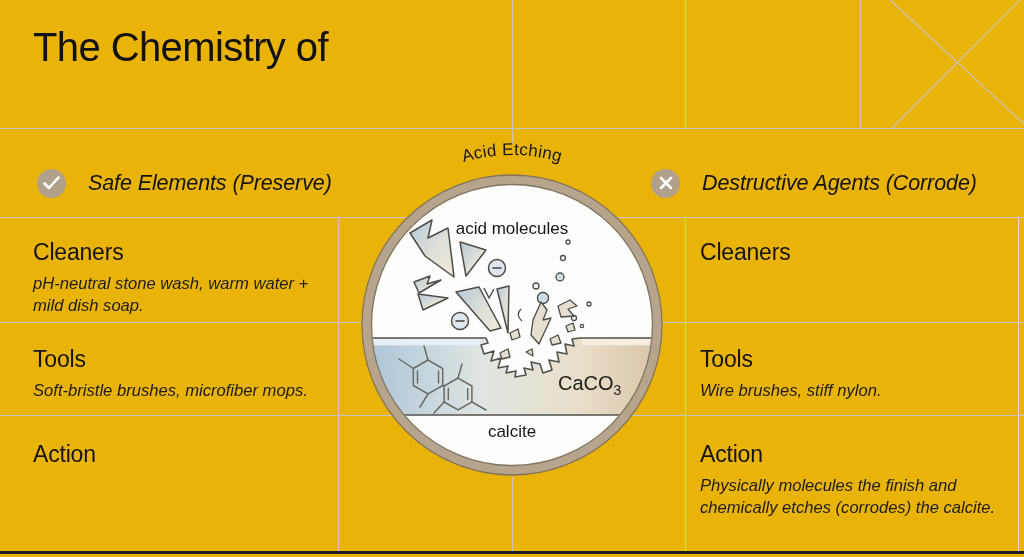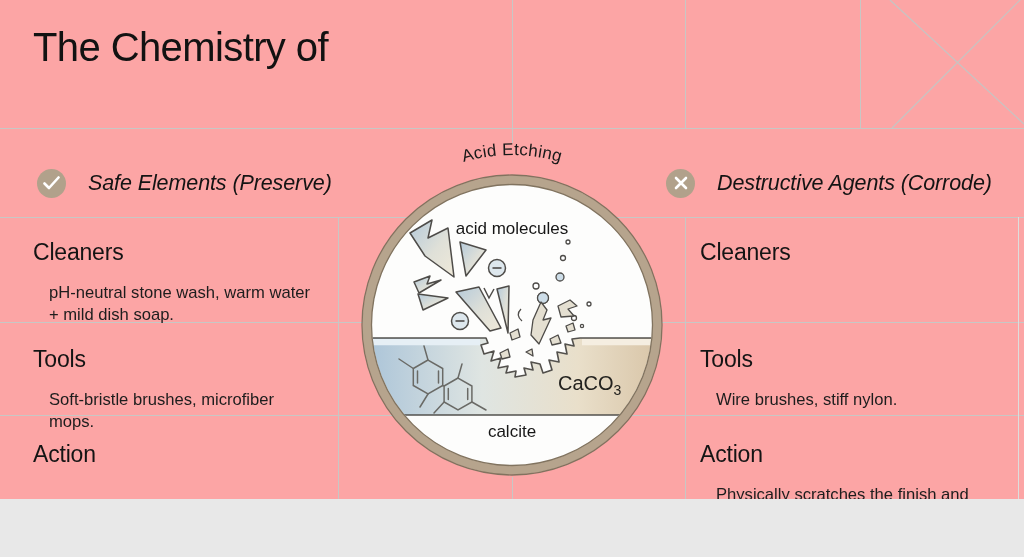--- a/index.html
+++ b/index.html
@@ -1,39 +1,39 @@
 <!DOCTYPE html>
 <html><head>
 <meta charset="utf-8">
 <style>
   html,body{margin:0;padding:0;}
   body{font-family:"Liberation Sans","DejaVu Sans",sans-serif;background:#e8e8e8;}
-  .canvas{position:relative;width:1024px;height:499px;background:#fca5a5;overflow:hidden;color:#161616;}
+  .canvas{position:relative;width:1024px;height:557px;background:#eab308;overflow:hidden;color:#161616;}
 
   
   .hline{position:absolute;left:0;width:1024px;height:1px;background:#c7c7c5;}
   .vline{position:absolute;width:1px;background:#c7c7c5;}
   .bottom-rule{position:absolute;left:0;top:551px;width:1024px;height:3px;background:#212121;}
 
   
   .title{position:absolute;left:33px;top:24px;font-size:40px;line-height:46px;
          font-weight:500;letter-spacing:-0.6px;color:#121212;}
 
   
   .hdr{position:absolute;top:168px;height:30px;display:flex;align-items:center;gap:22px;}
   .hdr.left{left:37px;}
-  .hdr.right{left:666px;}
+  .hdr.right{left:651px;}
   .badge{width:29px;height:29px;border-radius:50%;background:#b1a18b;flex:0 0 auto;
          display:flex;align-items:center;justify-content:center;}
   .hdr-label{font-size:21.5px;letter-spacing:-0.1px;color:#141414;white-space:nowrap;font-style:italic;}
 
   
   .cell{position:absolute;}
   .cell h2{margin:10px 0 7px 0;font-size:23px;font-weight:500;letter-spacing:-0.2px;color:#141414;}
-  .cell p{margin:16px;font-size:16.6px;line-height:21.5px;letter-spacing:0;color:#1d1d1d;}
+  .cell p{margin:0;font-size:16.6px;line-height:21.5px;letter-spacing:0;color:#1d1d1d;font-style:italic;}
   .col-l{left:33px;width:302px;}
   .col-r{left:700px;width:320px;}
 
   .diagram{position:absolute;left:340px;top:130px;}
   svg text{font-family:"Liberation Sans","DejaVu Sans",sans-serif;}
   .xcell{position:absolute;left:860px;top:0;}
 </style>
 </head>
 <body>
 
@@ -92,21 +92,21 @@
 
   <div class="cell col-r" style="top:229px;">
     <h2>Cleaners</h2>
   </div>
   <div class="cell col-r" style="top:336px;">
     <h2>Tools</h2>
     <p>Wire brushes, stiff nylon.</p>
   </div>
   <div class="cell col-r" style="top:431px;">
     <h2>Action</h2>
-    <p>Physically scratches the finish and chemically etches (corrodes) the calcite.</p>
+    <p>Physically molecules the finish and chemically etches (corrodes) the calcite.</p>
   </div>
 
   <svg class="diagram" width="344" height="360" viewBox="0 0 344 360">
     <defs>
       <linearGradient id="gArrow" x1="0" y1="0" x2="1" y2="1">
         <stop offset="0" stop-color="#b5cada"></stop>
         <stop offset="0.55" stop-color="#dfe0d8"></stop>
         <stop offset="1" stop-color="#efe9d9"></stop>
       </linearGradient>
       <linearGradient id="gSlab" x1="0" y1="0" x2="1" y2="0">

